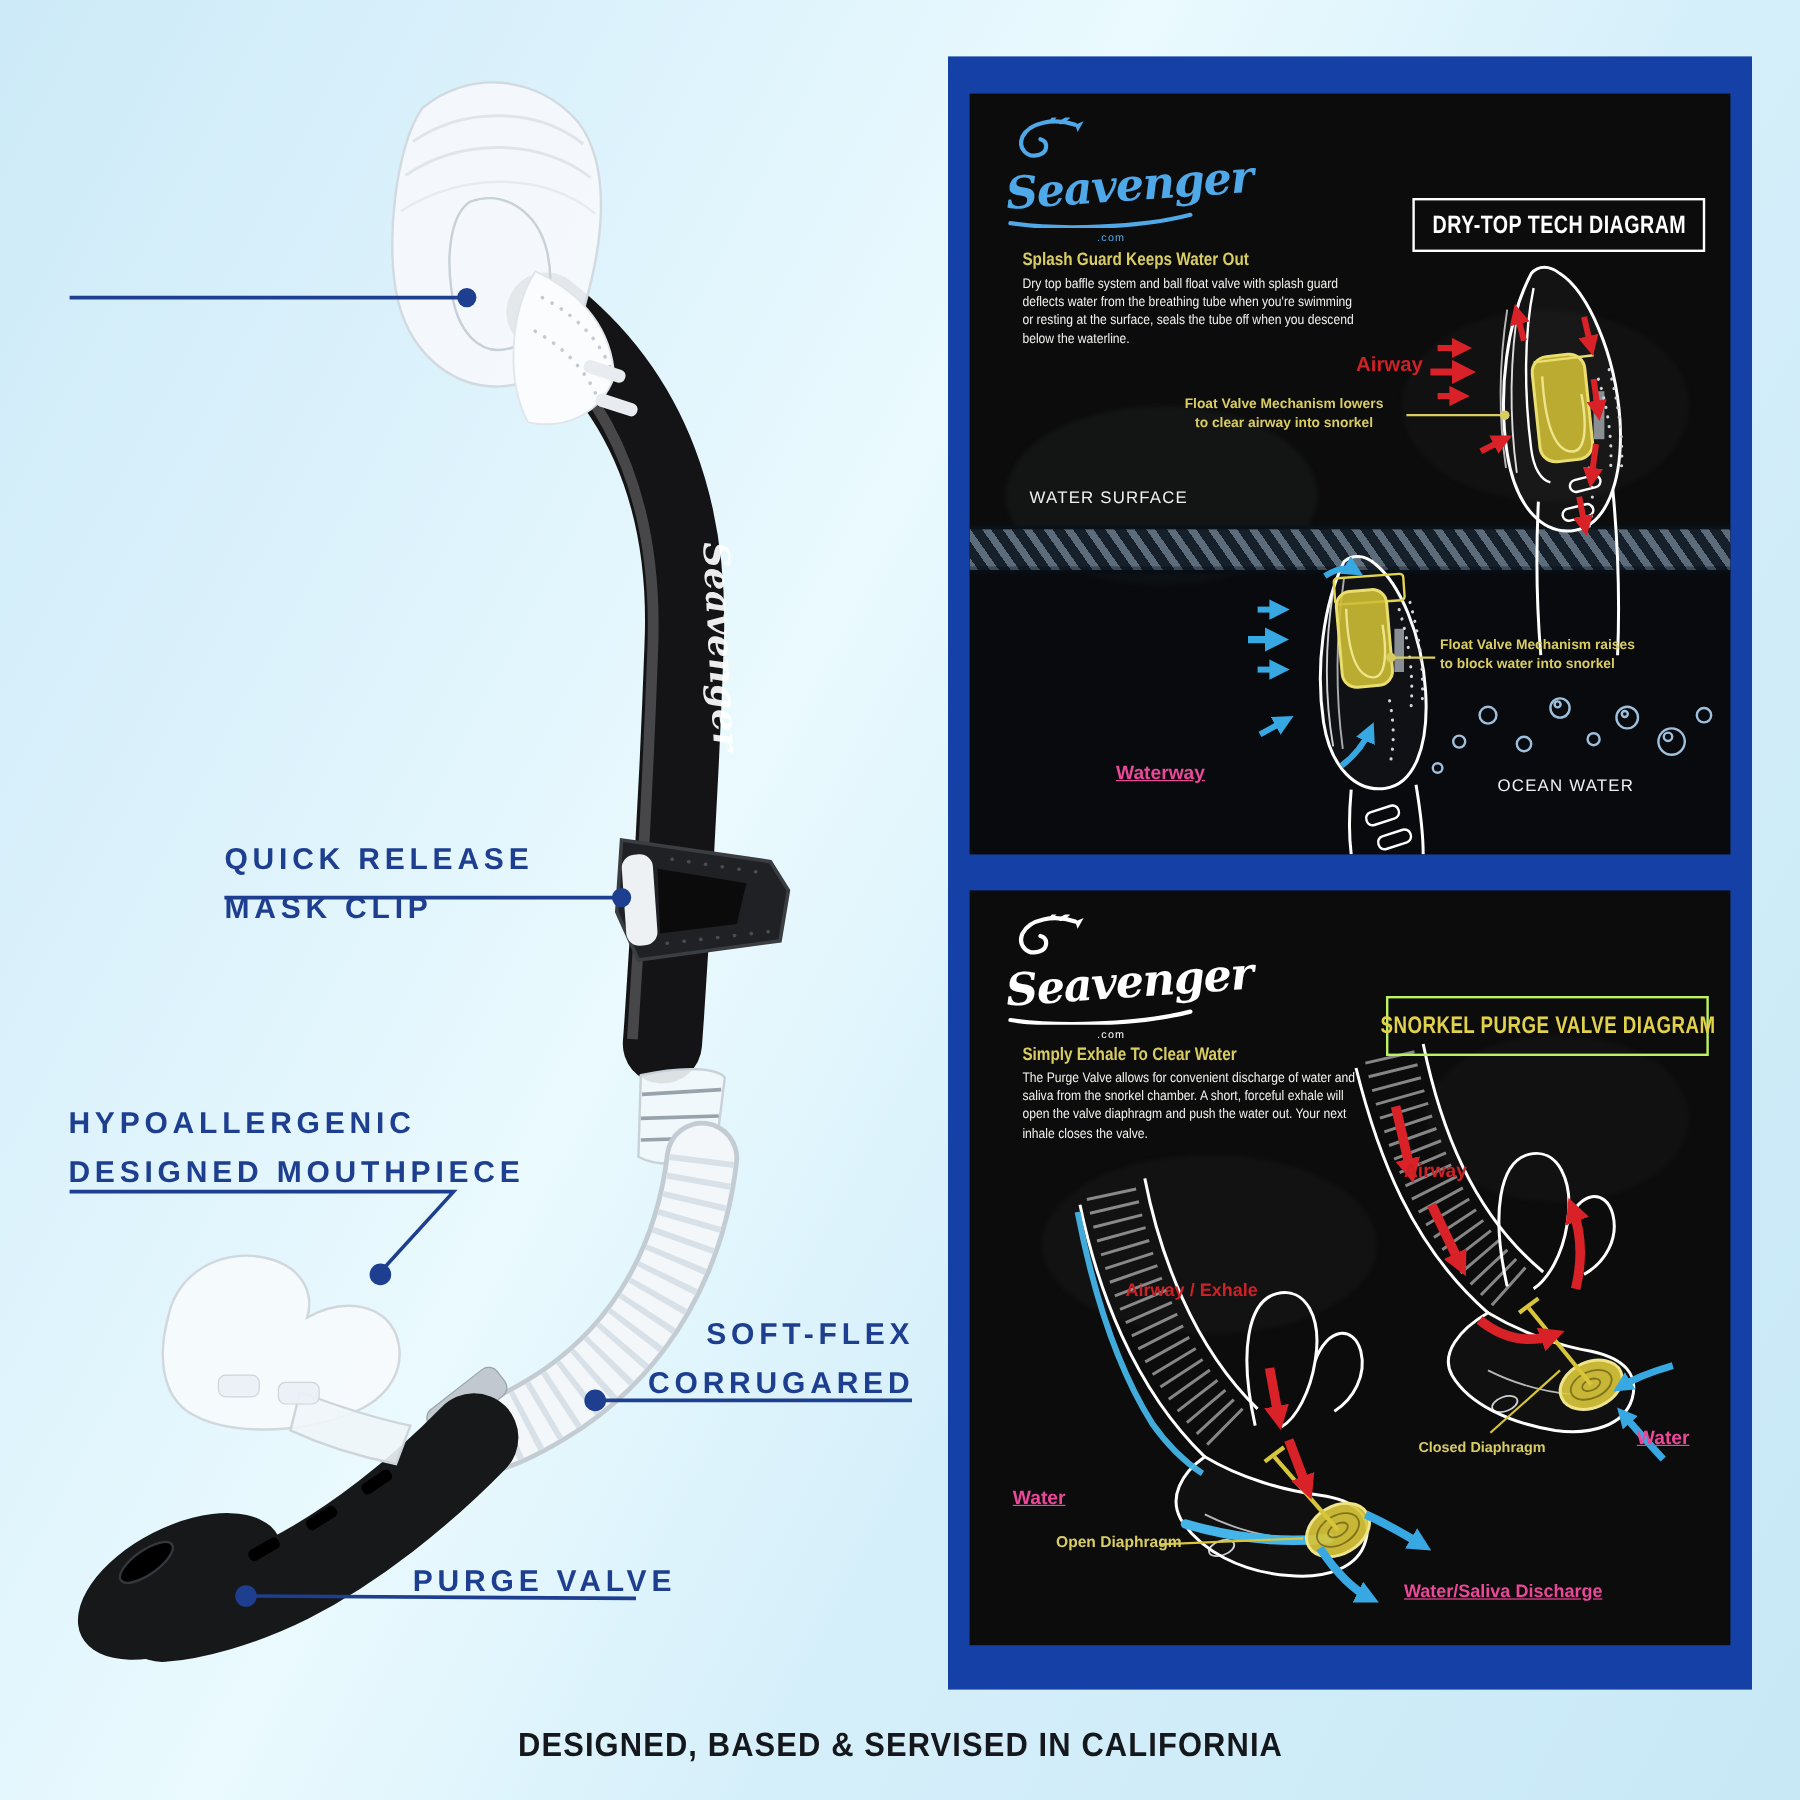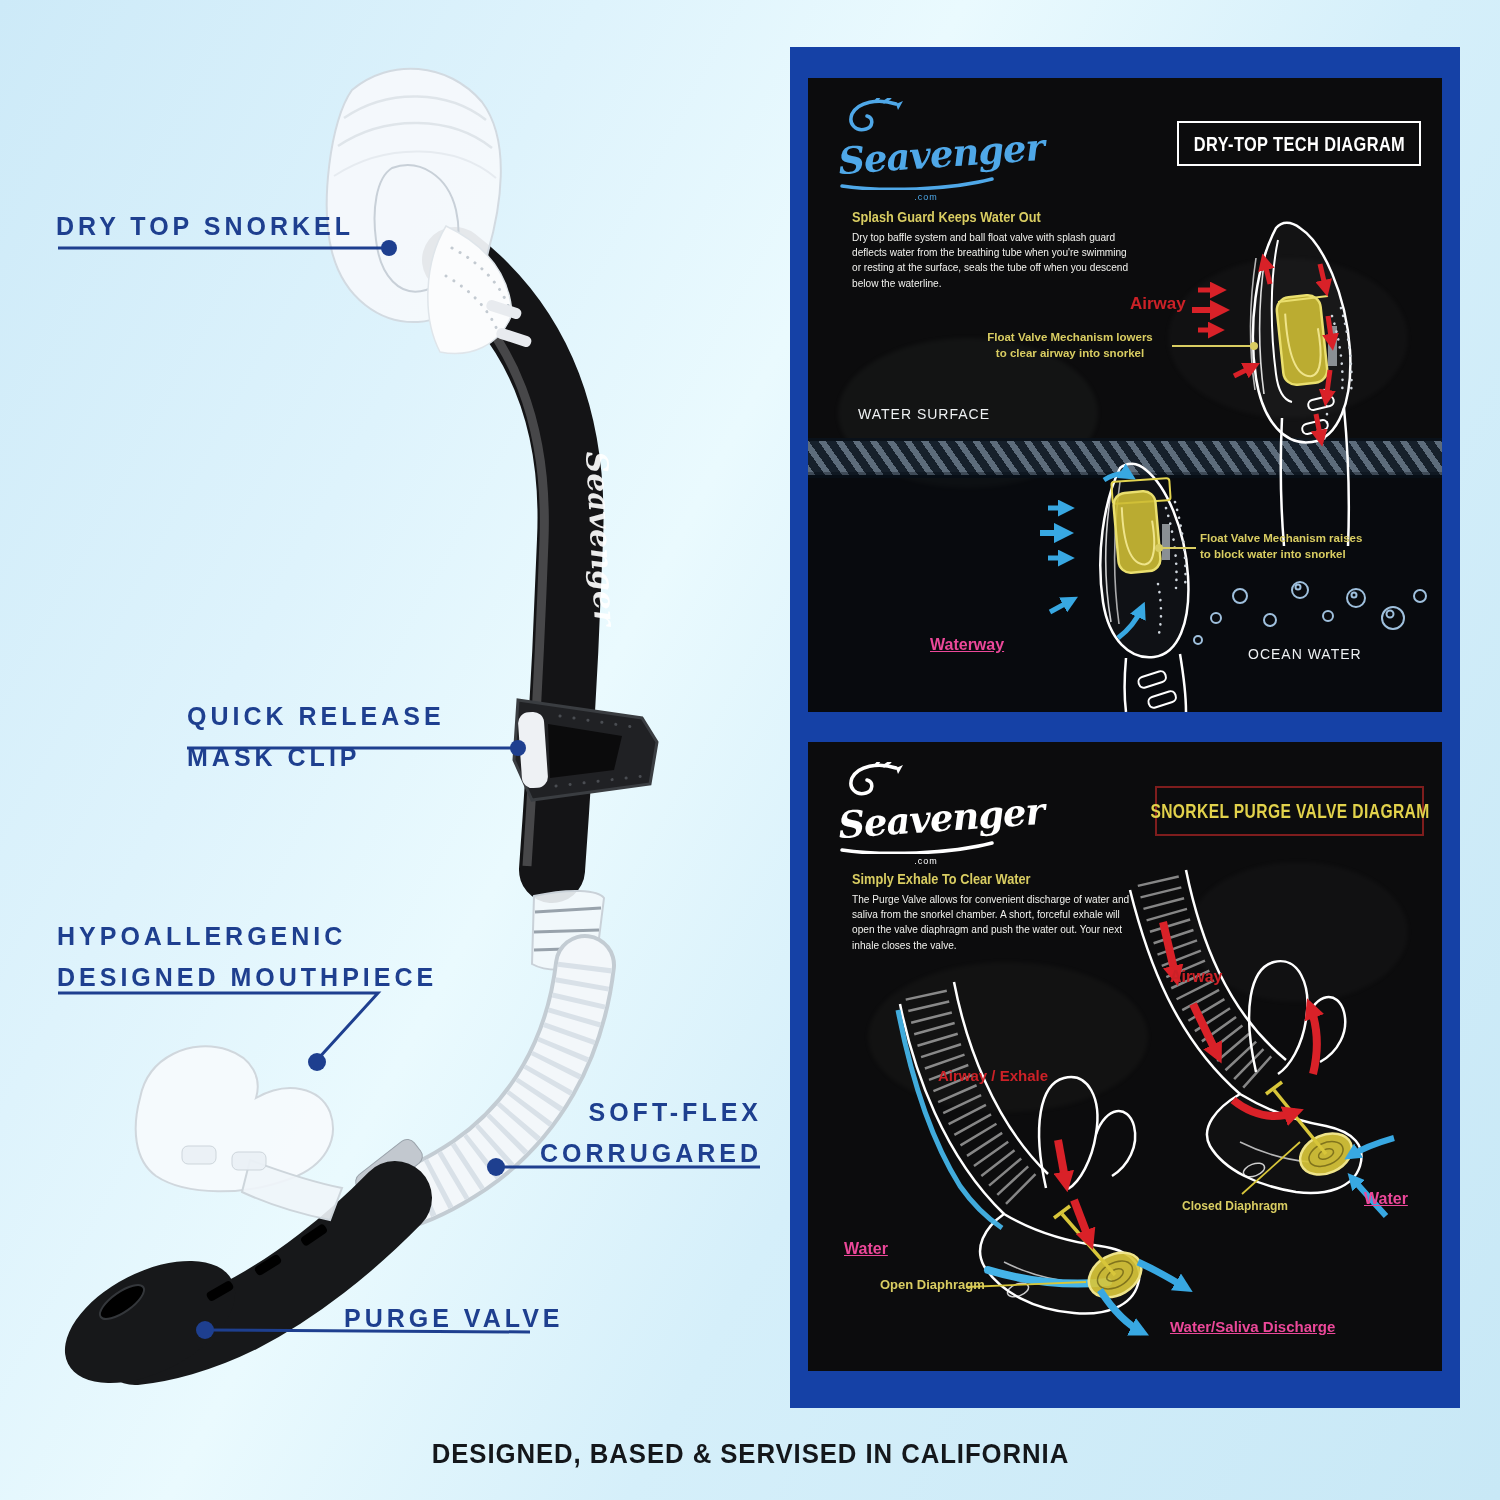--- a/index.html
+++ b/index.html
@@ -25,23 +25,23 @@
   .lower-tint{position:absolute;left:0;right:0;bottom:0;z-index:2;background:rgba(4,9,18,.34);}
   
   .logo{position:absolute;z-index:4;width:190px;}
   .brand{font-family:"DejaVu Serif","Liberation Serif",serif;font-style:italic;font-weight:bold;
     font-size:37px;letter-spacing:-1px;display:inline-block;transform:rotate(-4deg);}
   .logo.blue .brand,.logo.blue .tld{color:#4fa8e8;}
   .logo.white .brand,.logo.white .tld{color:#ffffff;}
   .logo .tld{display:block;text-align:center;font-size:9px;letter-spacing:1px;margin-top:-2px;padding-right:14px;}
   .seahorse{display:block;margin-left:2px;margin-bottom:-6px;}
   
-  .titlebox{position:absolute;z-index:4;display:flex;align-items:center;justify-content:center;}
+  .titlebox{position:absolute;z-index:4;display:flex;align-items:center;justify-content:center;margin-top:44px;}
   #panel1 .titlebox{border:2px solid #ffffff;}
-  #panel2 .titlebox{border:2px solid #7f1d1d;text-align:right;}
+  #panel2 .titlebox{border:2px solid #bef264;text-align:right;}
   .titlebox .t{font-weight:bold;white-space:nowrap;transform:scaleX(.78);letter-spacing:.5px;}
   #panel1 .titlebox .t{color:#ffffff;font-size:21px;}
   #panel2 .titlebox .t{color:#e2d24b;font-size:20px;}
   
   .heading{color:#d9cd62;font-weight:bold;font-size:15px;white-space:nowrap;
     transform:scaleX(.85);transform-origin:left top;}
   .body-copy{color:#f2f2ee;font-size:11.5px;line-height:1.32;white-space:pre-line;
     transform:scaleX(.88);transform-origin:left top;}
   .lbl-red{color:#cc2127;font-weight:bold;}
   .lbl-yellow{color:#d9cd62;font-weight:bold;font-size:11.5px;line-height:1.35;white-space:pre-line;}
@@ -117,21 +117,20 @@
     </g>
     <g fill="#1e3f8f">
       <circle cx="389" cy="248" r="8"></circle>
       <circle cx="518" cy="748" r="8"></circle>
       <circle cx="317" cy="1062" r="9"></circle>
       <circle cx="496" cy="1167" r="9"></circle>
       <circle cx="205" cy="1330" r="9"></circle>
     </g>
   </svg>
 
-  <div class="abs callout" style="left:56px;top:206px;z-index:4">DRY TOP SNORKEL</div>
   <div class="abs callout" style="left:187px;top:696px;z-index:4">QUICK RELEASE
 MASK CLIP</div>
   <div class="abs callout" style="left:57px;top:916px;z-index:4">HYPOALLERGENIC
 DESIGNED MOUTHPIECE</div>
   <div class="abs callout" style="left:344px;top:1298px;z-index:4">PURGE VALVE</div>
   <div class="abs callout right" style="right:738px;top:1092px;z-index:4">SOFT-FLEX
 CORRUGARED</div>
 
   <div id="frame">
 

